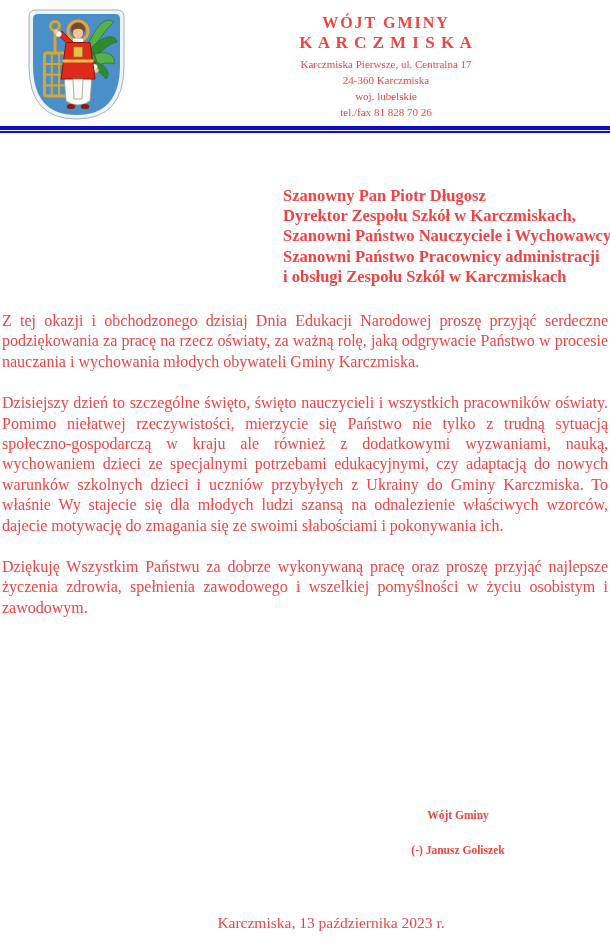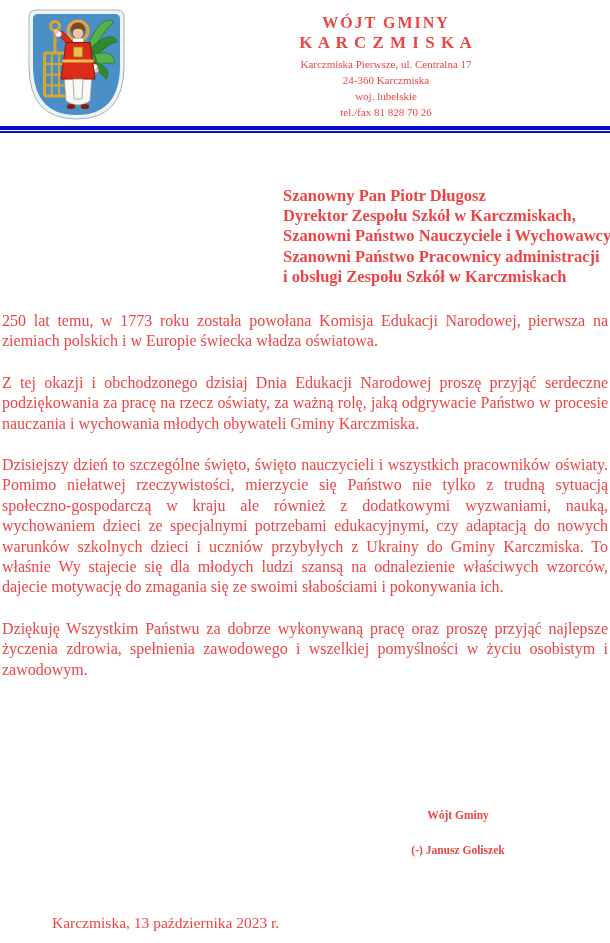--- a/index.html
+++ b/index.html
@@ -98,20 +98,21 @@
     line-height: 15px;
   }
   .signature .sig-name { margin-top: 20px; }
 
   
   .dateline {
     position: absolute;
     left: 52px;
     top: 913px;
     width: 558px;
+    text-align: center;
     font-size: 15.5px;
     line-height: 19px;
   }
 </style>
 </head>
 <body>
 
 <div class="page">
 
   <svg class="crest" viewBox="0 0 97 111" aria-hidden="true">
@@ -171,21 +172,20 @@
 
   <div class="addressee">
     <div>Szanowny Pan Piotr Długosz</div>
     <div>Dyrektor Zespołu Szkół w Karczmiskach,</div>
     <div>Szanowni Państwo Nauczyciele i Wychowawcy,</div>
     <div>Szanowni Państwo Pracownicy administracji</div>
     <div>i obsługi Zespołu Szkół w Karczmiskach</div>
   </div>
 
   <div class="body-text">
-    <p>250 lat temu, w 1773 roku została powołana Komisja Edukacji Narodowej, pierwsza na ziemiach polskich i w Europie świecka władza oświatowa.</p>
     <p>Z tej okazji i obchodzonego dzisiaj Dnia Edukacji Narodowej proszę przyjąć serdeczne podziękowania za pracę na rzecz oświaty, za ważną rolę, jaką odgrywacie Państwo w procesie nauczania i wychowania młodych obywateli Gminy Karczmiska.</p>
     <p>Dzisiejszy dzień to szczególne święto, święto nauczycieli i wszystkich pracowników oświaty. Pomimo niełatwej rzeczywistości, mierzycie się Państwo nie tylko z trudną sytuacją społeczno-gospodarczą w kraju ale również z dodatkowymi wyzwaniami, nauką, wychowaniem dzieci ze specjalnymi potrzebami edukacyjnymi, czy adaptacją do nowych warunków szkolnych dzieci i uczniów przybyłych z Ukrainy do Gminy Karczmiska. To właśnie Wy stajecie się dla młodych ludzi szansą na odnalezienie właściwych wzorców, dajecie motywację do zmagania się ze swoimi słabościami i pokonywania ich.</p>
     <p>Dziękuję Wszystkim Państwu za dobrze wykonywaną pracę oraz proszę przyjąć najlepsze życzenia zdrowia, spełnienia zawodowego i wszelkiej pomyślności w życiu osobistym i zawodowym.</p>
   </div>
 
   <div class="signature">
     <div class="sig-title">Wójt Gminy</div>
     <div class="sig-name">(-) Janusz Goliszek</div>
   </div>
 

